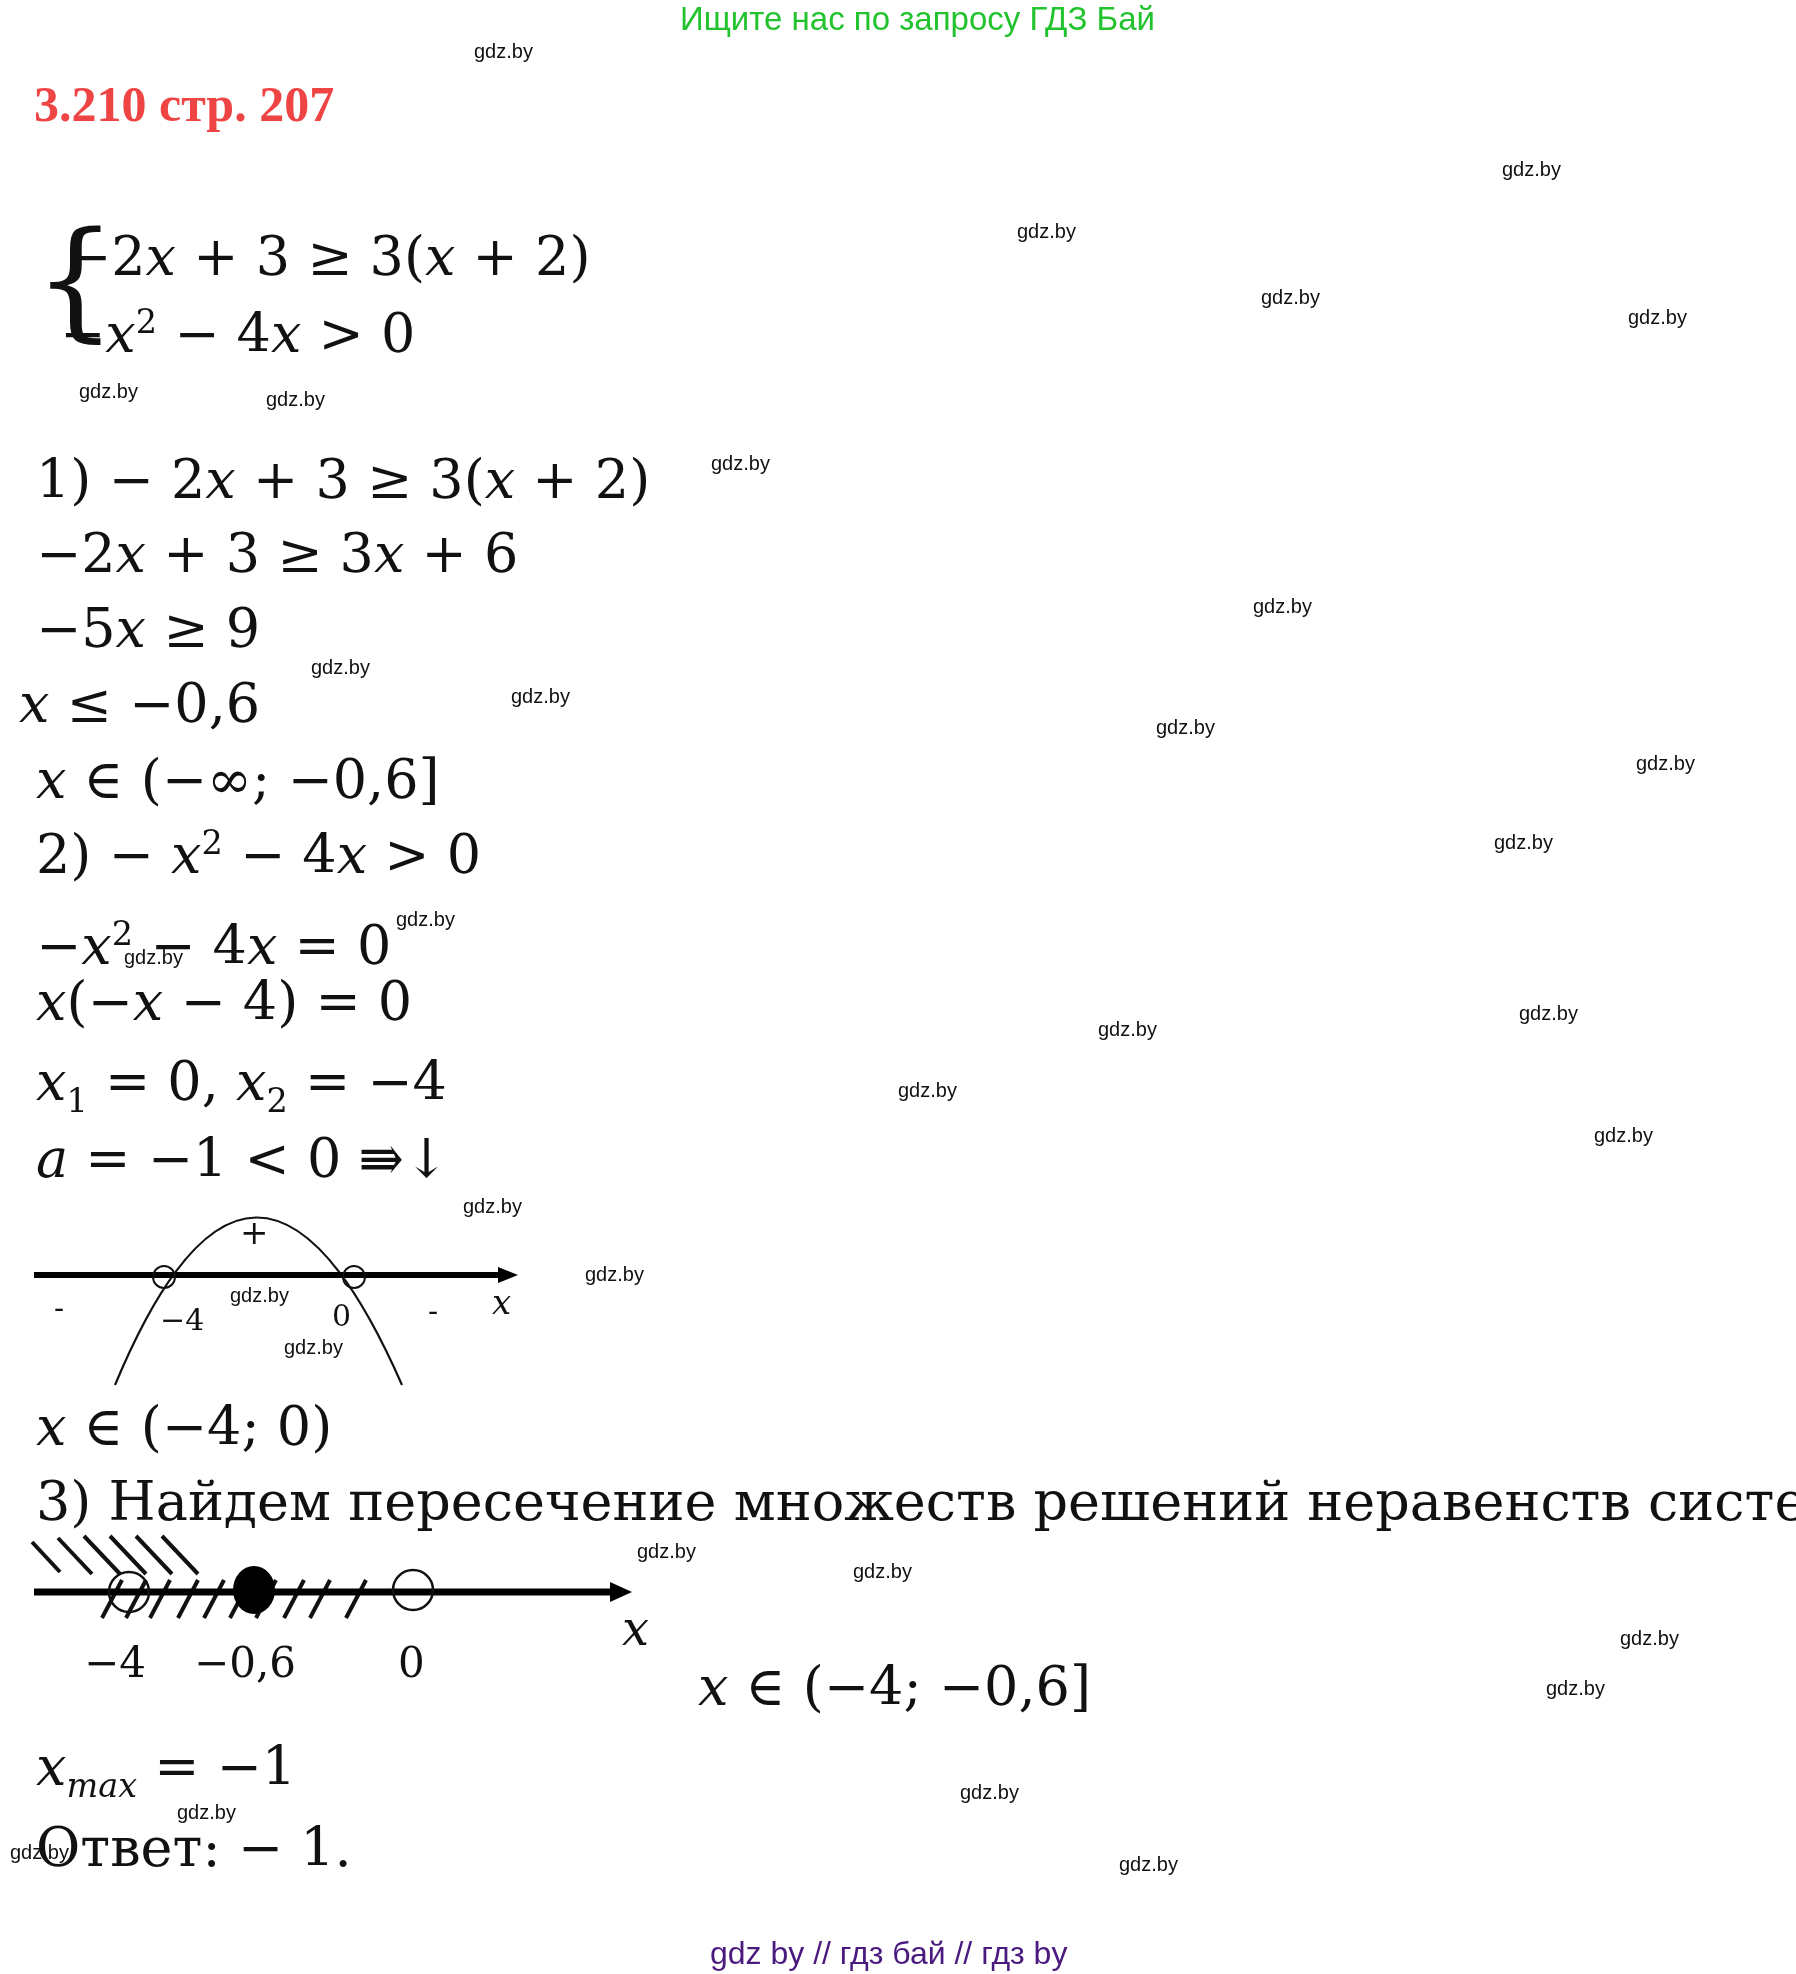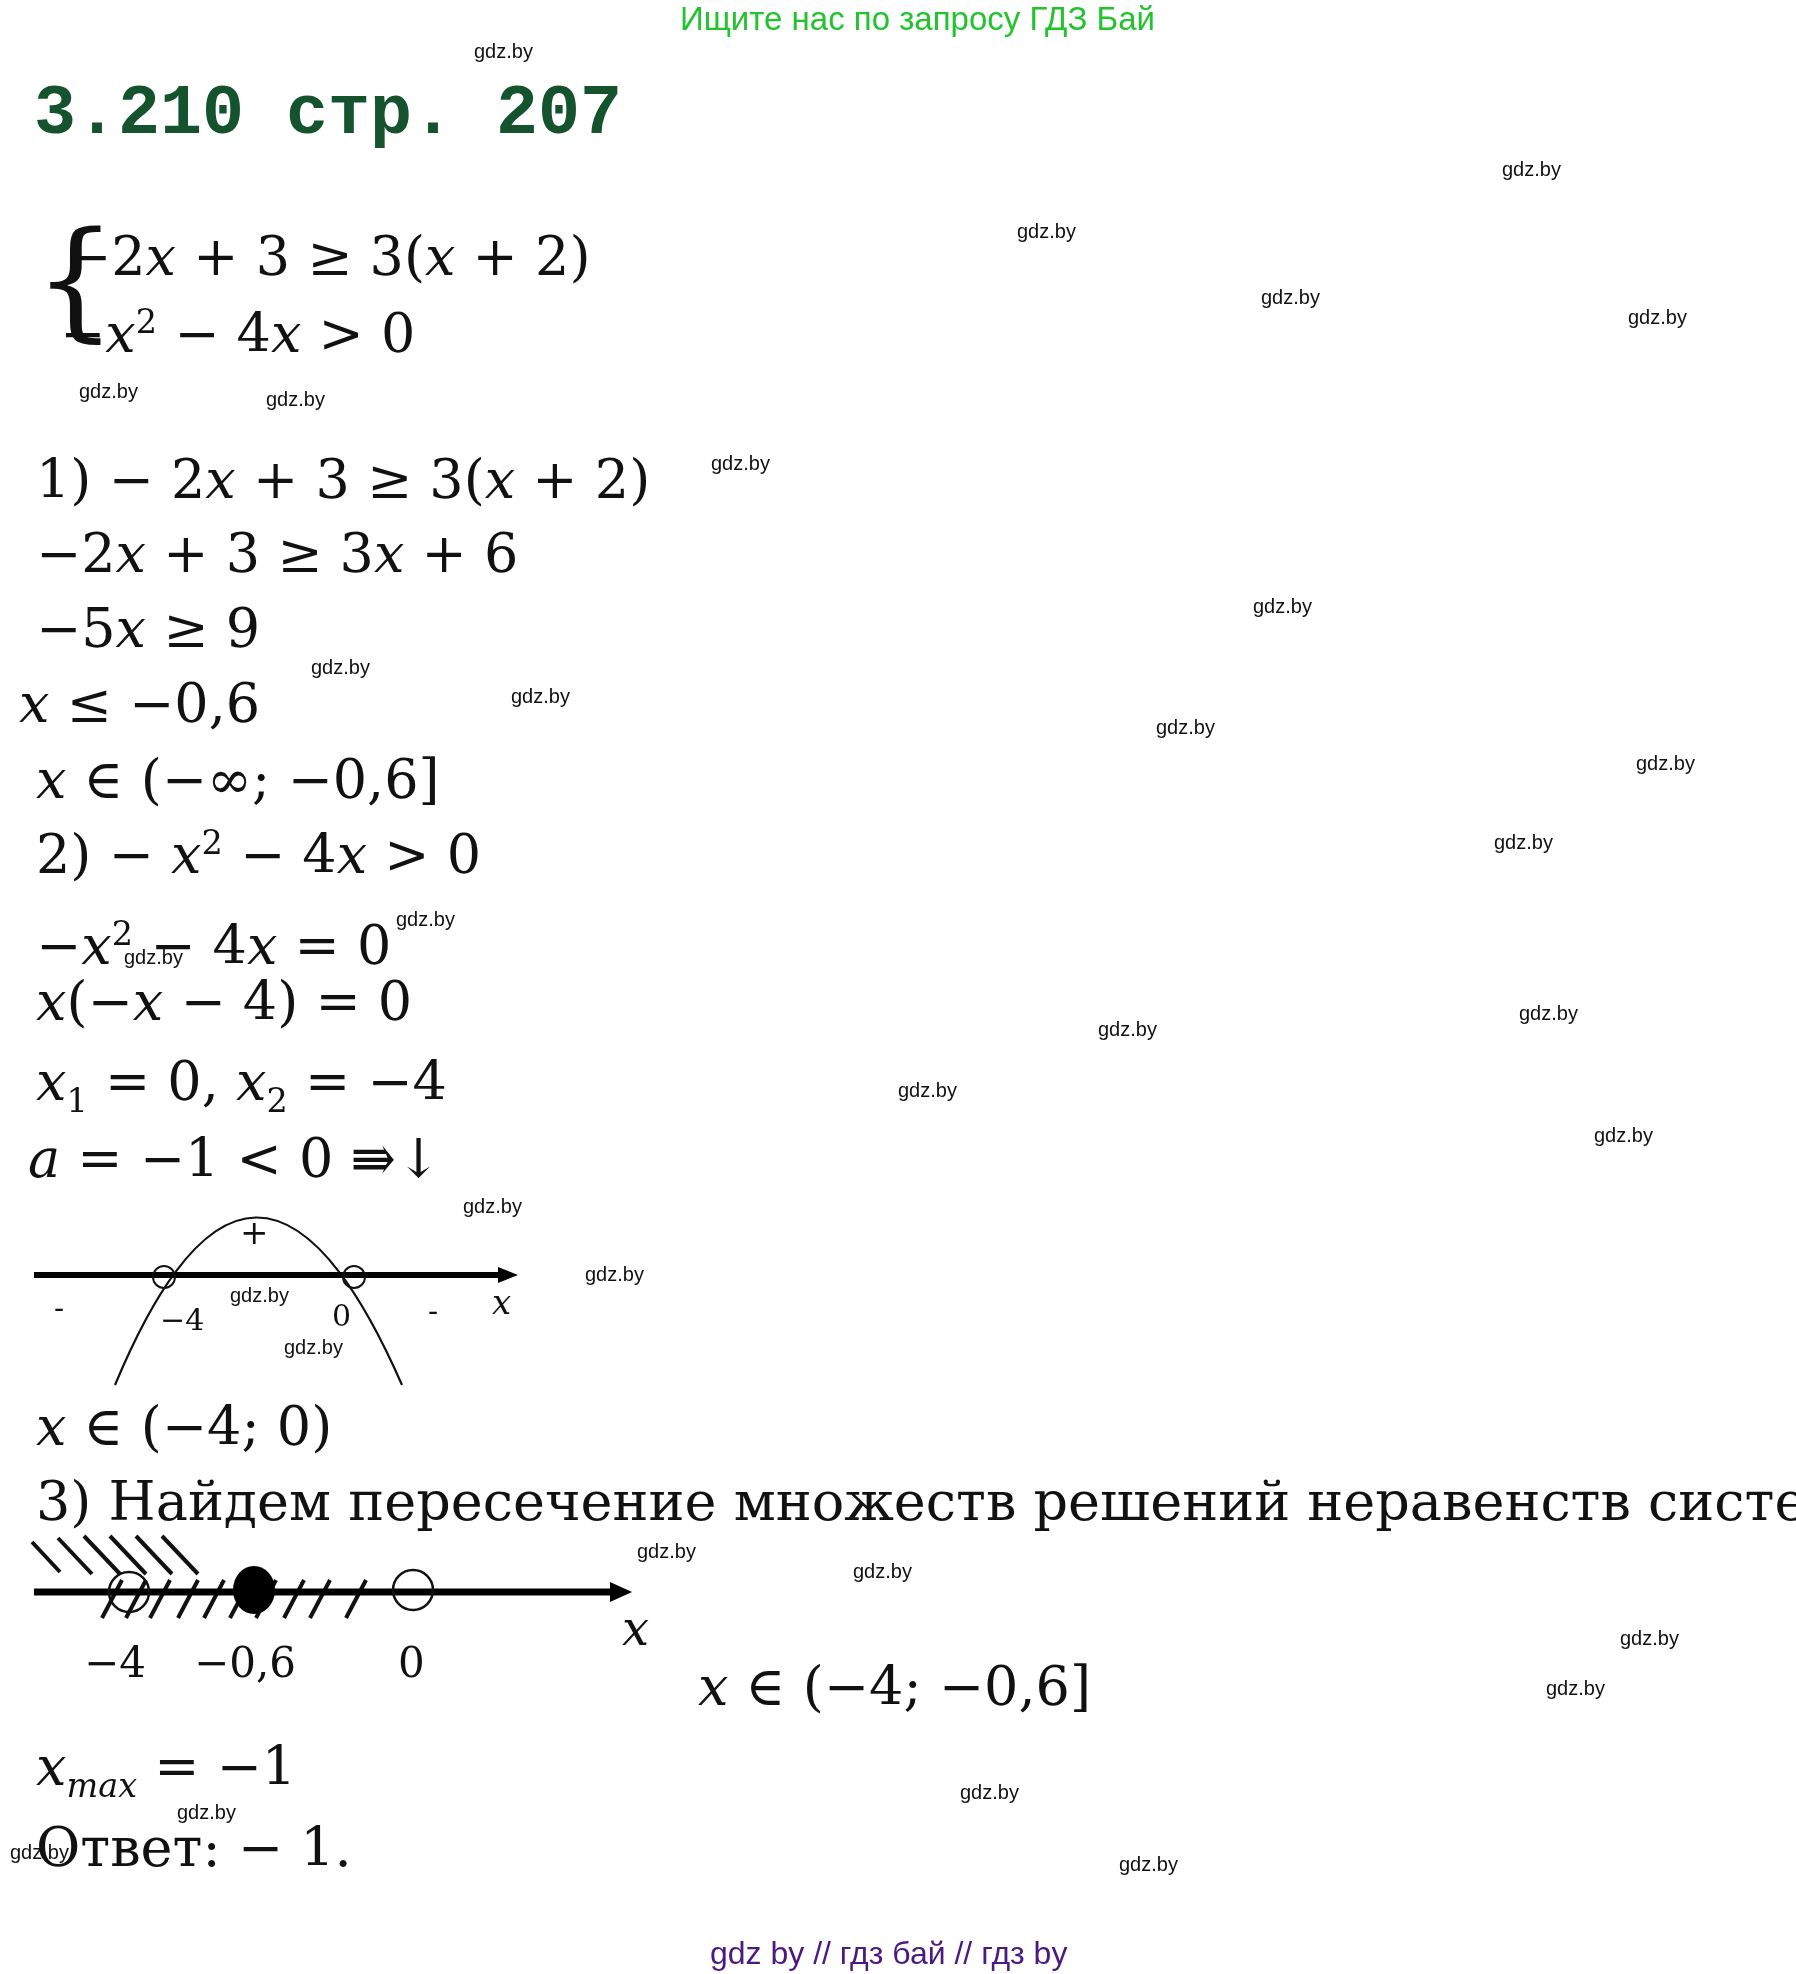--- a/index.html
+++ b/index.html
@@ -1,20 +1,20 @@
 <!DOCTYPE html>
 <html><head>
 <meta charset="utf-8">
 <style>
   html, body { margin: 0; padding: 0; background: #ffffff; }
   body { width: 1796px; height: 1974px; position: relative; overflow: hidden; }
   .abs { position: absolute; white-space: nowrap; }
   .wm { font-family: "Liberation Sans", sans-serif; font-size: 20px; color: #111111; }
   .banner { font-family: "Liberation Sans", sans-serif; font-size: 33px; }
-  .title { font-family: Liberation Mono, monospace; font-weight: bold; font-size: 70px; color: #14532d; }
+  .title { font-family: Liberation Serif, serif; font-weight: bold; font-size: 50px; color: #ef4444; }
   .math { font-family: "DejaVu Serif", serif; font-size: 54px; color: #111; }
   .ru { font-family: "DejaVu Serif", serif; font-size: 54px; color: #111; }
   .footer { font-family: "Liberation Sans", sans-serif; font-size: 32px; }
   .brace { font-family: "DejaVu Serif", serif; font-size: 130px; line-height: 1; color: #111; }
   sup, sub { font-size: 0.62em; }
 </style>
 </head>
 <body>
 
 <div class="abs banner" style="left: 680px; top: 0px; color: rgb(34, 195, 46);">Ищите нас по запросу ГДЗ Бай</div>
@@ -36,21 +36,21 @@
 <div class="abs math" style="left:36px; top:823px;">
   <span>2)  − 𝑥</span><sup>2</sup><span> − 4𝑥 &gt; 0</span>
 </div>
 <div class="abs math" style="left:36px; top:914px;">
   <span>−𝑥</span><sup>2</sup><span> − 4𝑥 = 0</span>
 </div>
 <div class="abs math" style="left:36px; top:970px;">𝑥(−𝑥 − 4) = 0</div>
 <div class="abs math" style="left:36px; top:1050px;">
   <span>𝑥</span><sub>1</sub><span> = 0, 𝑥</span><sub>2</sub><span> = −4</span>
 </div>
-<div class="abs math" style="left:28px; top:1127px;text-align:right;">𝑎 = −1 &lt; 0 ⇛↓</div>
+<div class="abs math" style="left:36px; top:1127px;text-align:right;">𝑎 = −1 &lt; 0 ⇛↓</div>
 
 <div class="abs" style="left:0px; top:1190px; width:560px; height:200px;">
   <svg width="560" height="200">
     <path d="M115 195 Q 255 -140 402 195" fill="none" stroke="#111" stroke-width="2.2"></path>
     <line x1="34" y1="85" x2="505" y2="85" stroke="#000" stroke-width="6"></line>
     <polygon points="518,85 498,77 498,93" fill="#000"></polygon>
     <circle cx="164" cy="87" r="11" fill="none" stroke="#111" stroke-width="2"></circle>
     <circle cx="354" cy="87" r="11" fill="none" stroke="#111" stroke-width="2"></circle>
   </svg>
   <span class="abs math" style="left:240px; top:22px; font-size:34px;">+</span>

